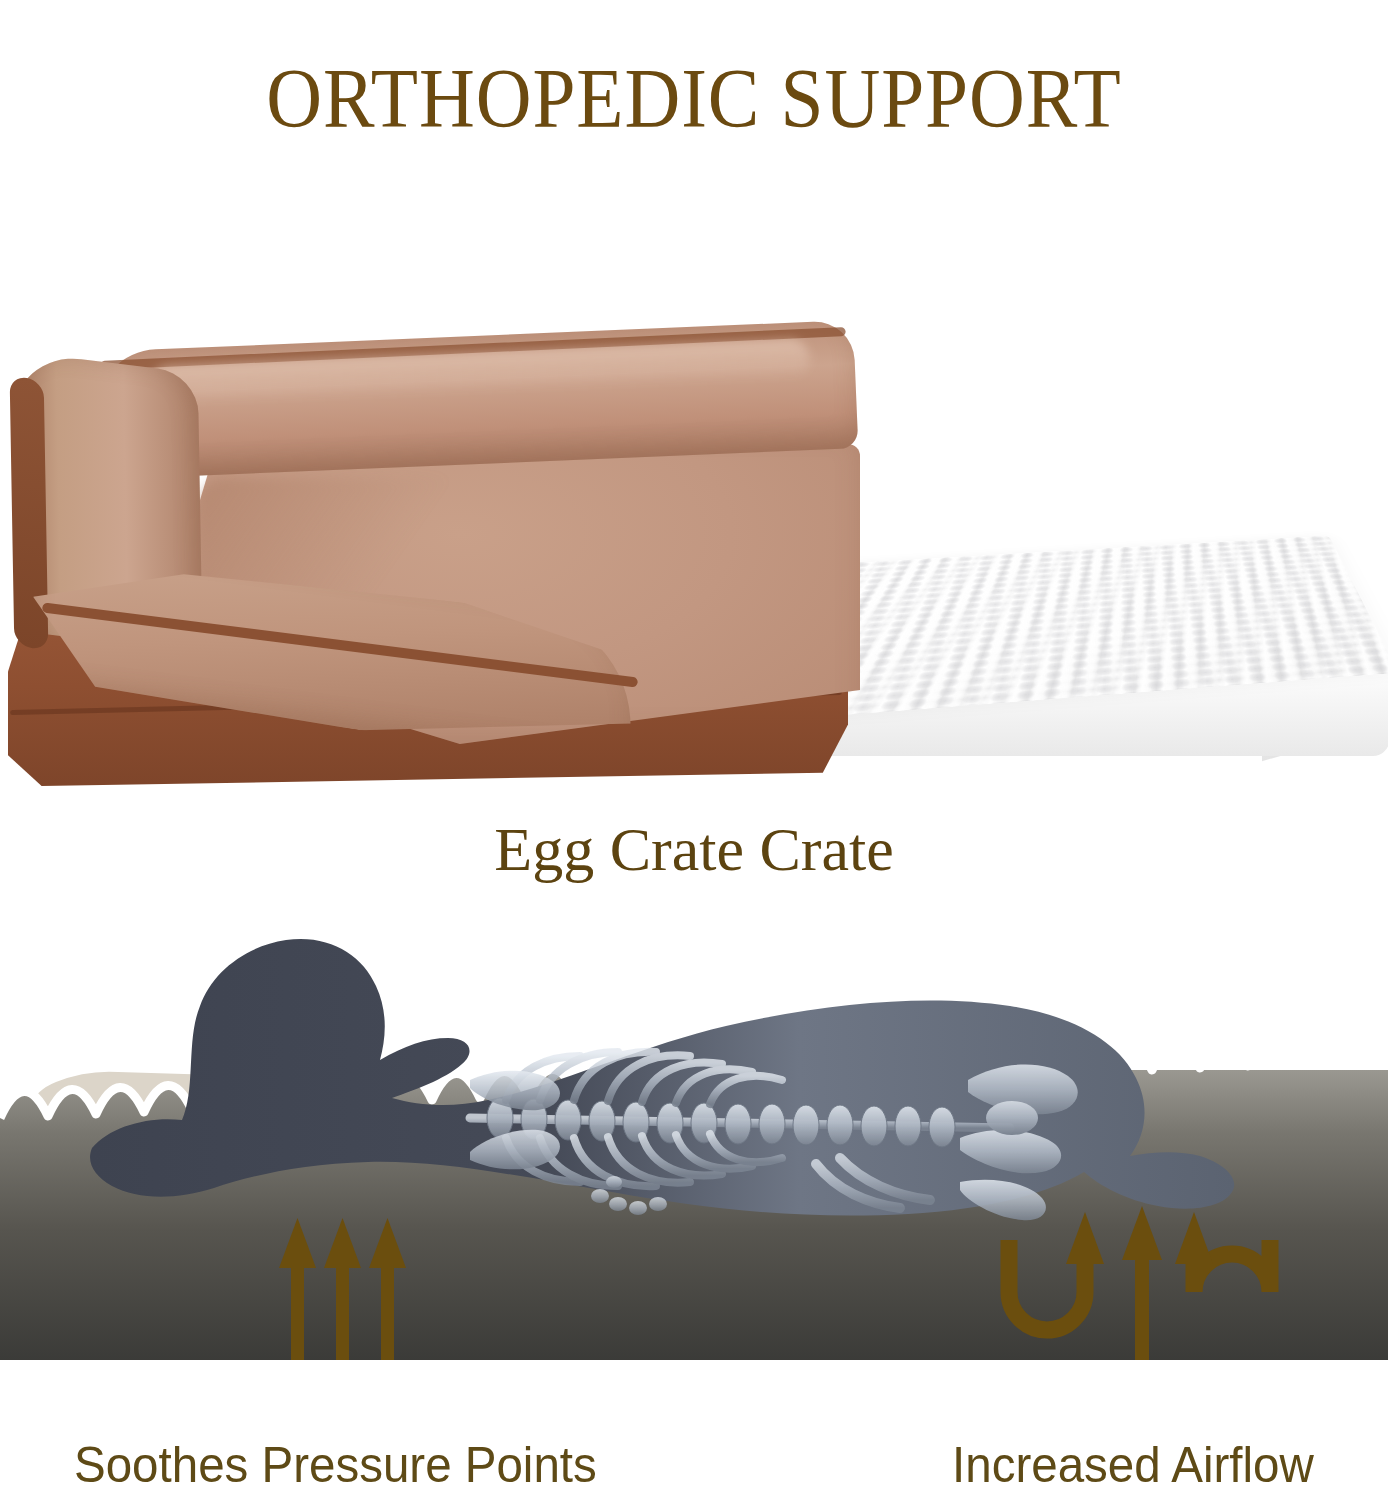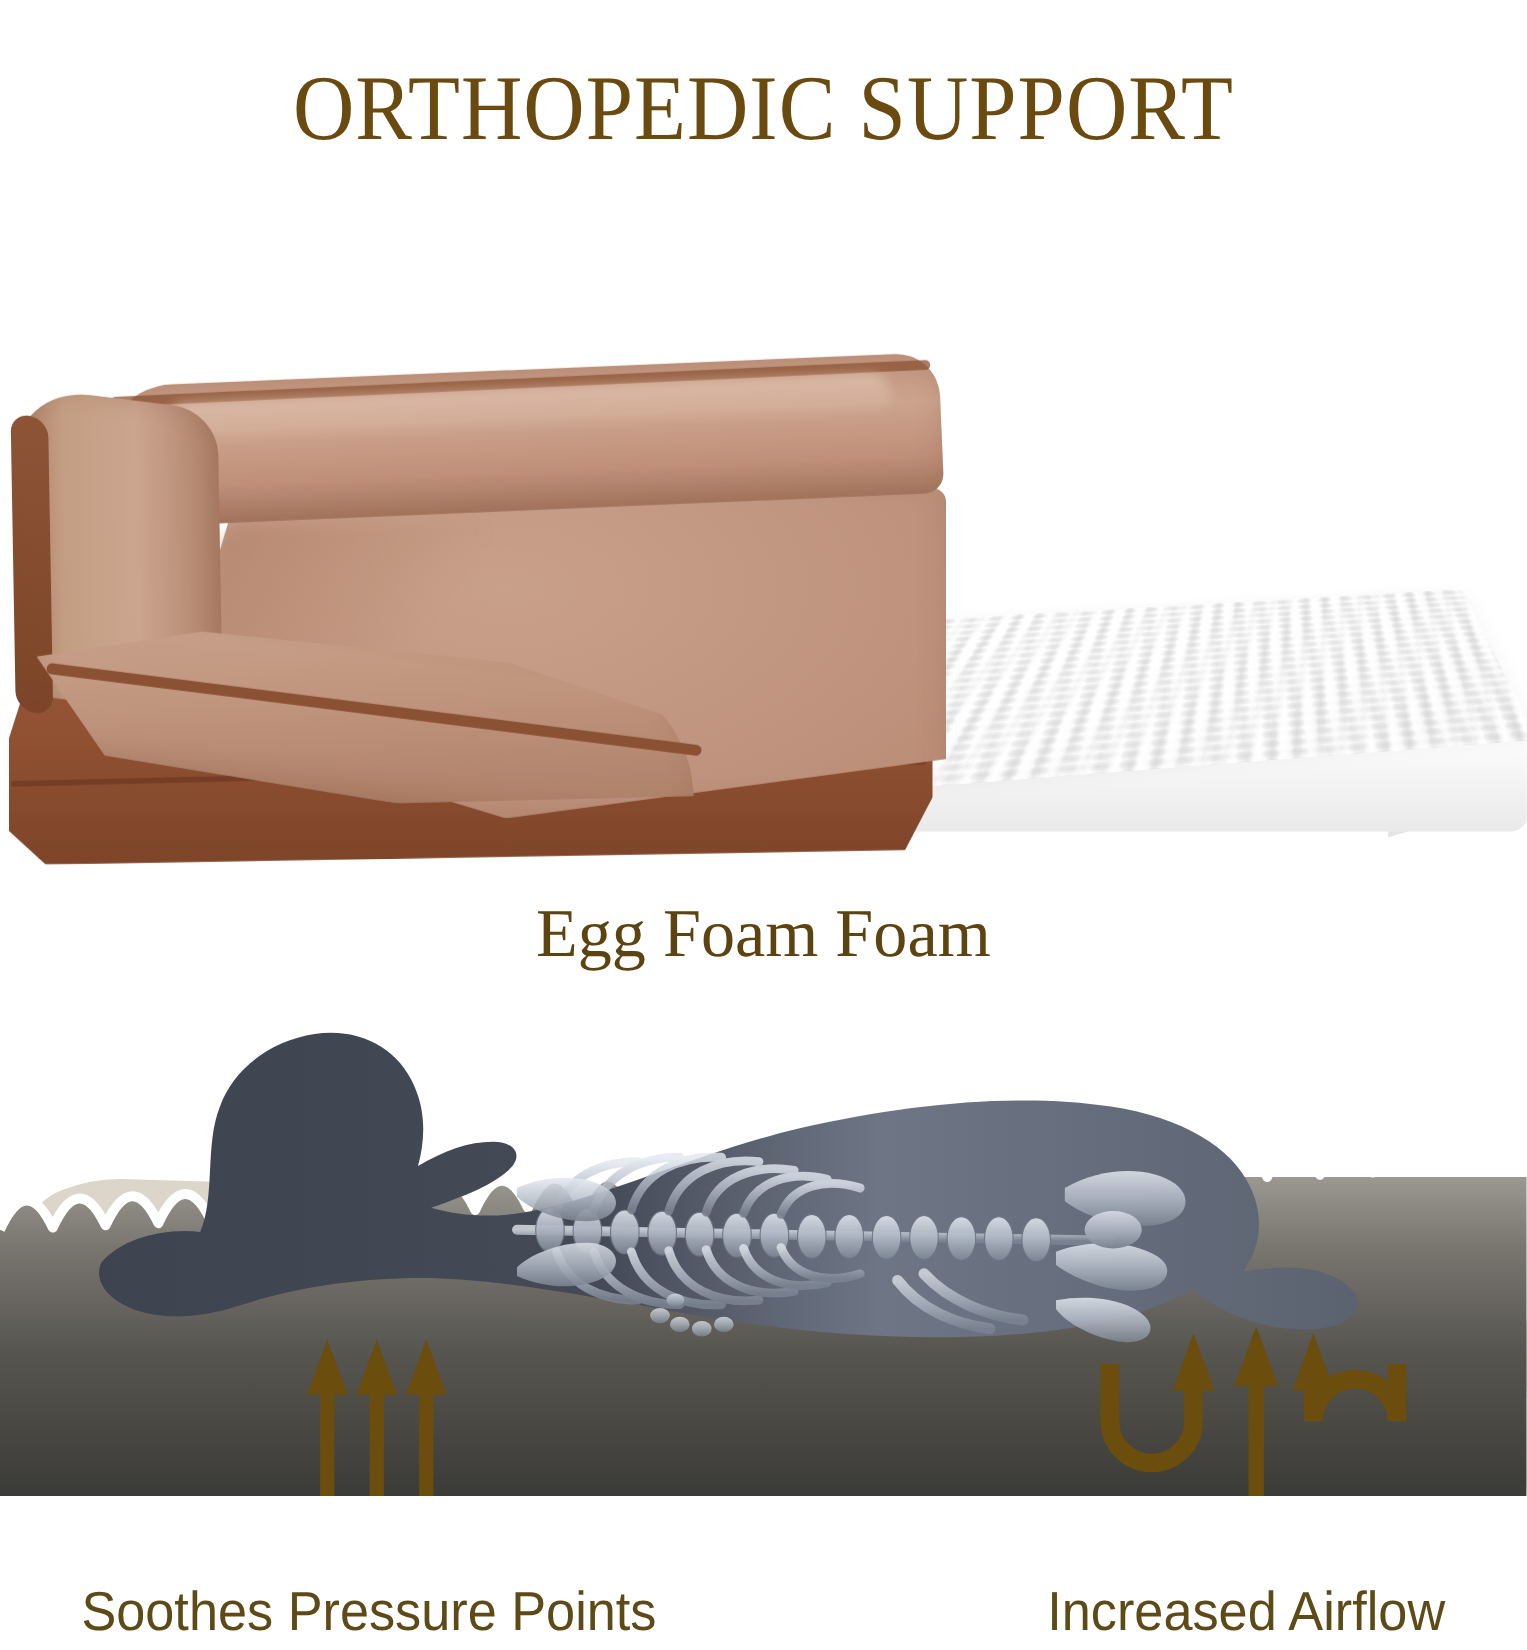--- a/index.html
+++ b/index.html
@@ -338,21 +338,21 @@
   </div>
 
   <div class="logo-patch">
     <svg class="logo-dog" viewBox="0 0 24 20">
       <path d="M3 15 L7 9 L6 4 L9 2 L12 5 L17 6 L21 3 L20 8 L16 11 L14 16 L12 18 L13 13 L9 12 L6 17 Z" fill="#4A3A22"></path>
     </svg>
     <div class="logo-text">BEDFOLKS</div>
   </div>
 </div>
 
-<div id="foam-caption">Egg Foam Foam</div>
+<div id="foam-caption">Egg Crate Crate</div>
 
 <div id="cross-section">
   <svg width="1388" height="440" viewBox="0 0 1388 440" xmlns="http://www.w3.org/2000/svg">
     <defs>
       <linearGradient id="foamGrad" x1="0" y1="0" x2="0" y2="1">
         <stop offset="0%" stop-color="#9A9891"></stop>
         <stop offset="22%" stop-color="#78766F"></stop>
         <stop offset="55%" stop-color="#57554F"></stop>
         <stop offset="100%" stop-color="#3B3B38"></stop>
       </linearGradient>

